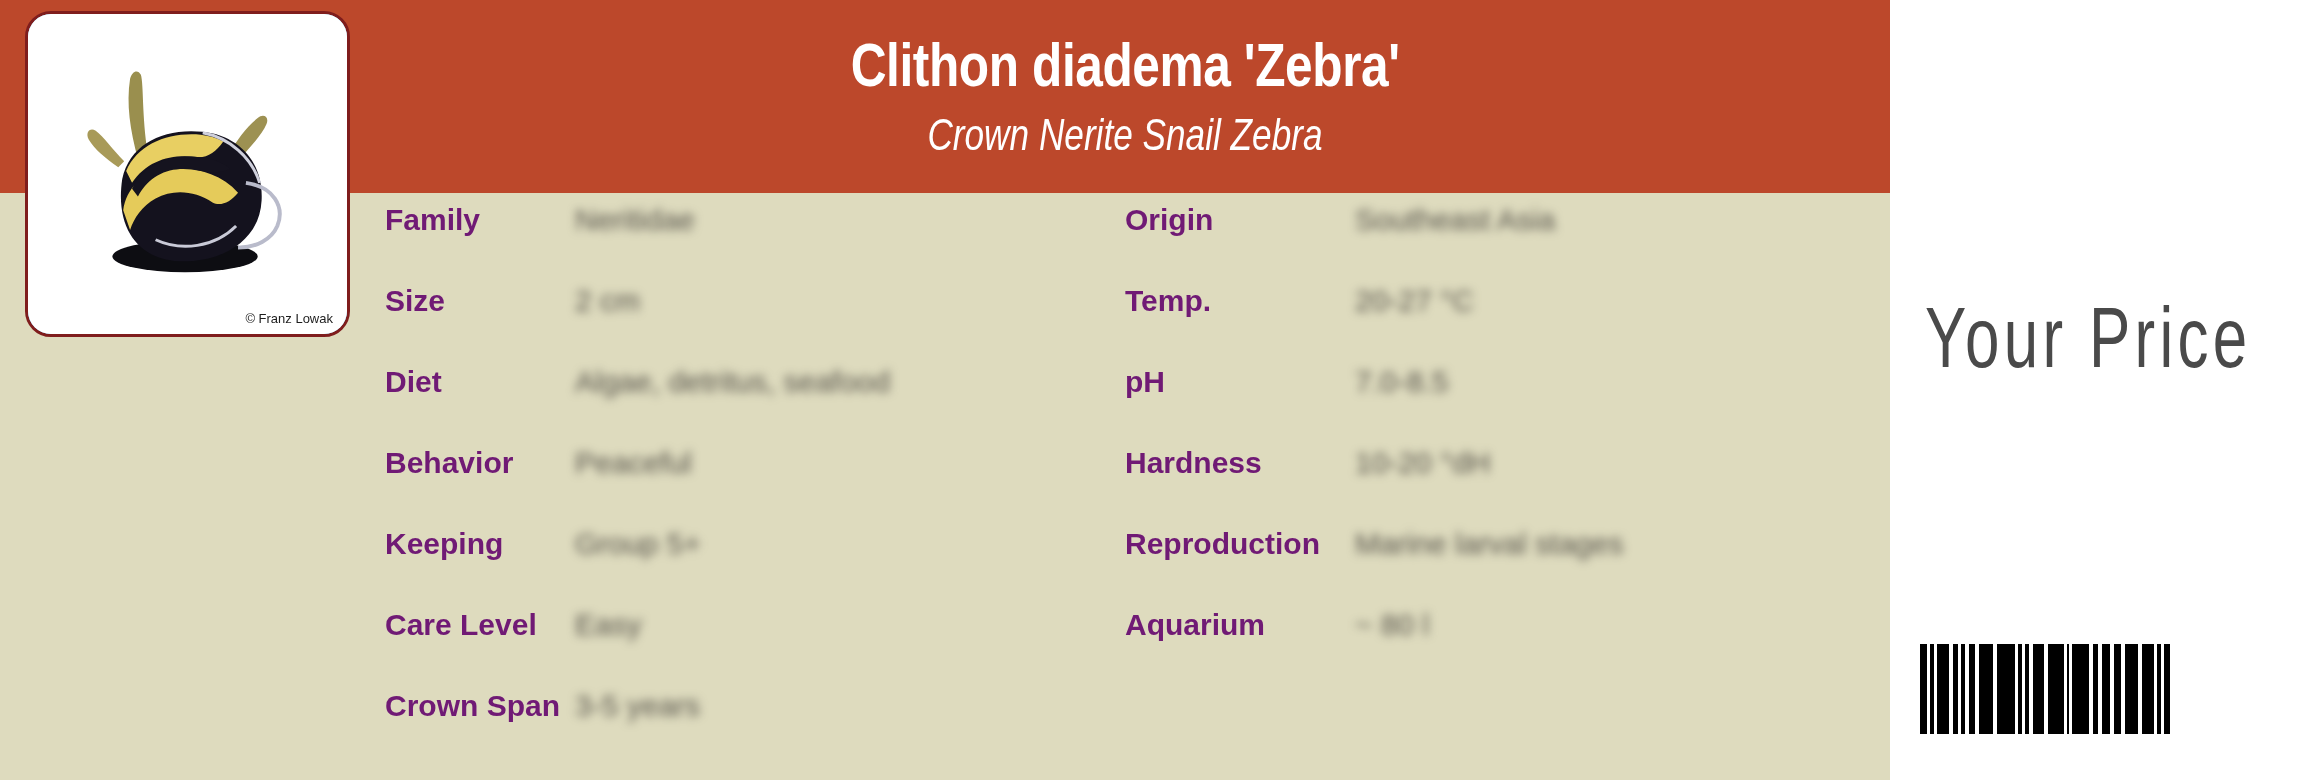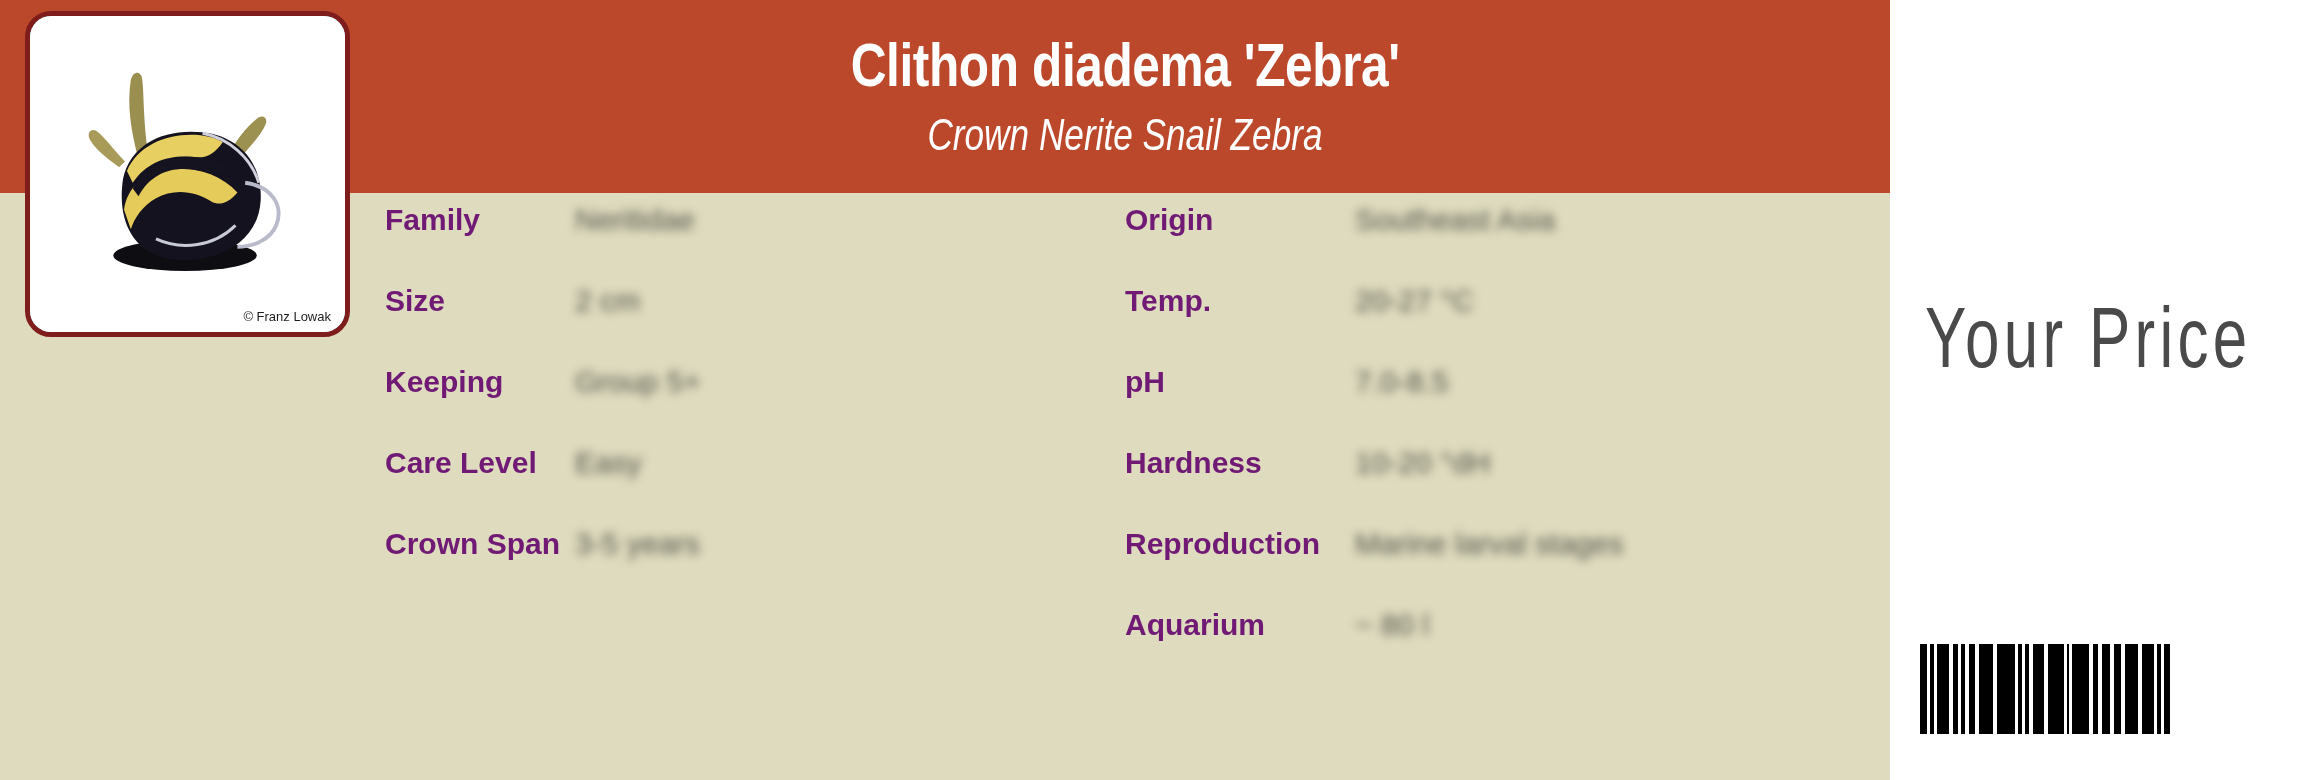--- a/index.html
+++ b/index.html
@@ -35,21 +35,21 @@
 
   
   #info-body{
     position:absolute;left:0;top:193px;width:1890px;height:587px;
     background:#DEDBBE;
   }
 
   
   #photo-card{
     position:absolute;left:25px;top:11px;width:325px;height:326px;
-    background:#7dd3fc;border:5px solid #7f1d1d;border-radius:26px;
+    background:#7dd3fc;border:3px solid #7f1d1d;border-radius:26px;
     box-sizing:border-box;overflow:hidden;z-index:5;
   }
   #snail-photo{
     position:absolute;left:0;top:0;width:100%;height:100%;
   }
   #photo-credit{
     position:absolute;right:14px;bottom:8px;
     font-size:13px;color:#1d1d1d;white-space:nowrap;
     font-family:"Liberation Sans", sans-serif;
   }
@@ -142,20 +142,28 @@
     <div class="spec-col col-left">
       <div class="spec-row">
         <span class="spec-label">Family</span>
         <span class="spec-value">Neritidae</span>
       </div>
       <div class="spec-row">
         <span class="spec-label">Size</span>
         <span class="spec-value">2 cm</span>
       </div>
       <div class="spec-row">
+        <span class="spec-label">Diet</span>
+        <span class="spec-value">Algae, detritus, seafood</span>
+      </div>
+      <div class="spec-row">
+        <span class="spec-label">Behavior</span>
+        <span class="spec-value">Peaceful</span>
+      </div>
+      <div class="spec-row">
         <span class="spec-label">Keeping</span>
         <span class="spec-value">Group 5+</span>
       </div>
       <div class="spec-row">
         <span class="spec-label">Care Level</span>
         <span class="spec-value">Easy</span>
       </div>
       <div class="spec-row">
         <span class="spec-label">Crown Span</span>
         <span class="spec-value">3-5 years</span>

